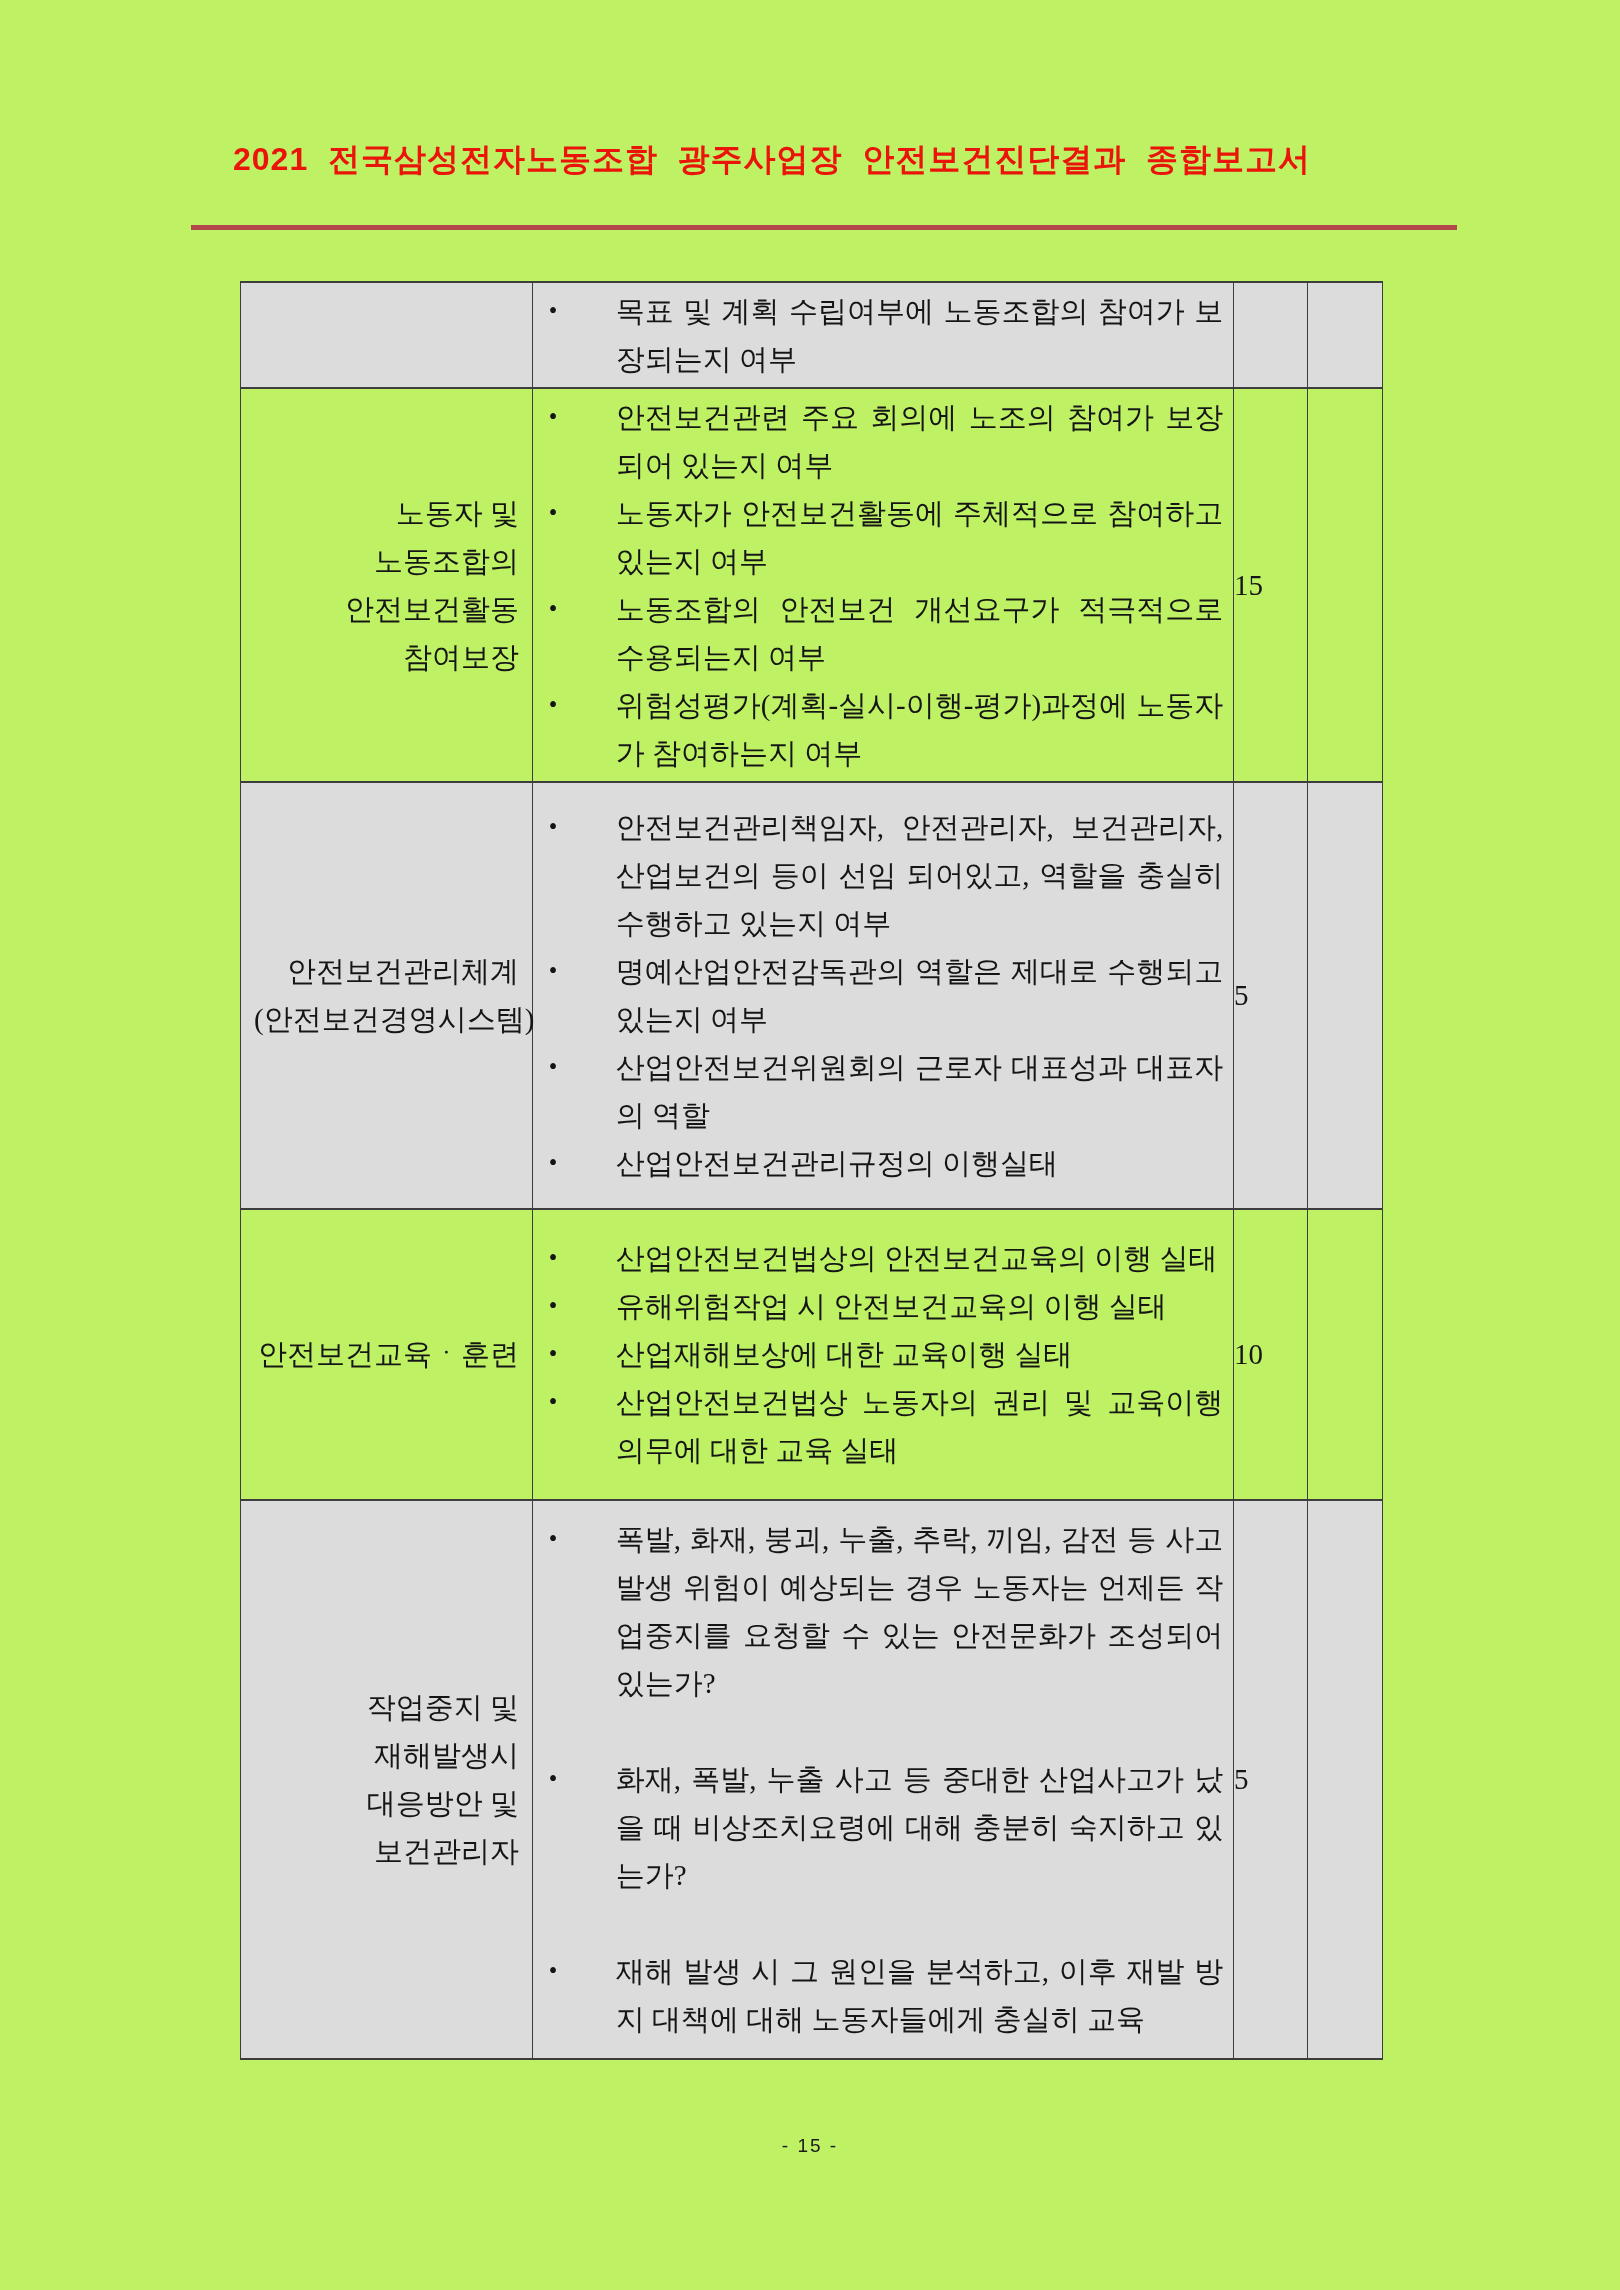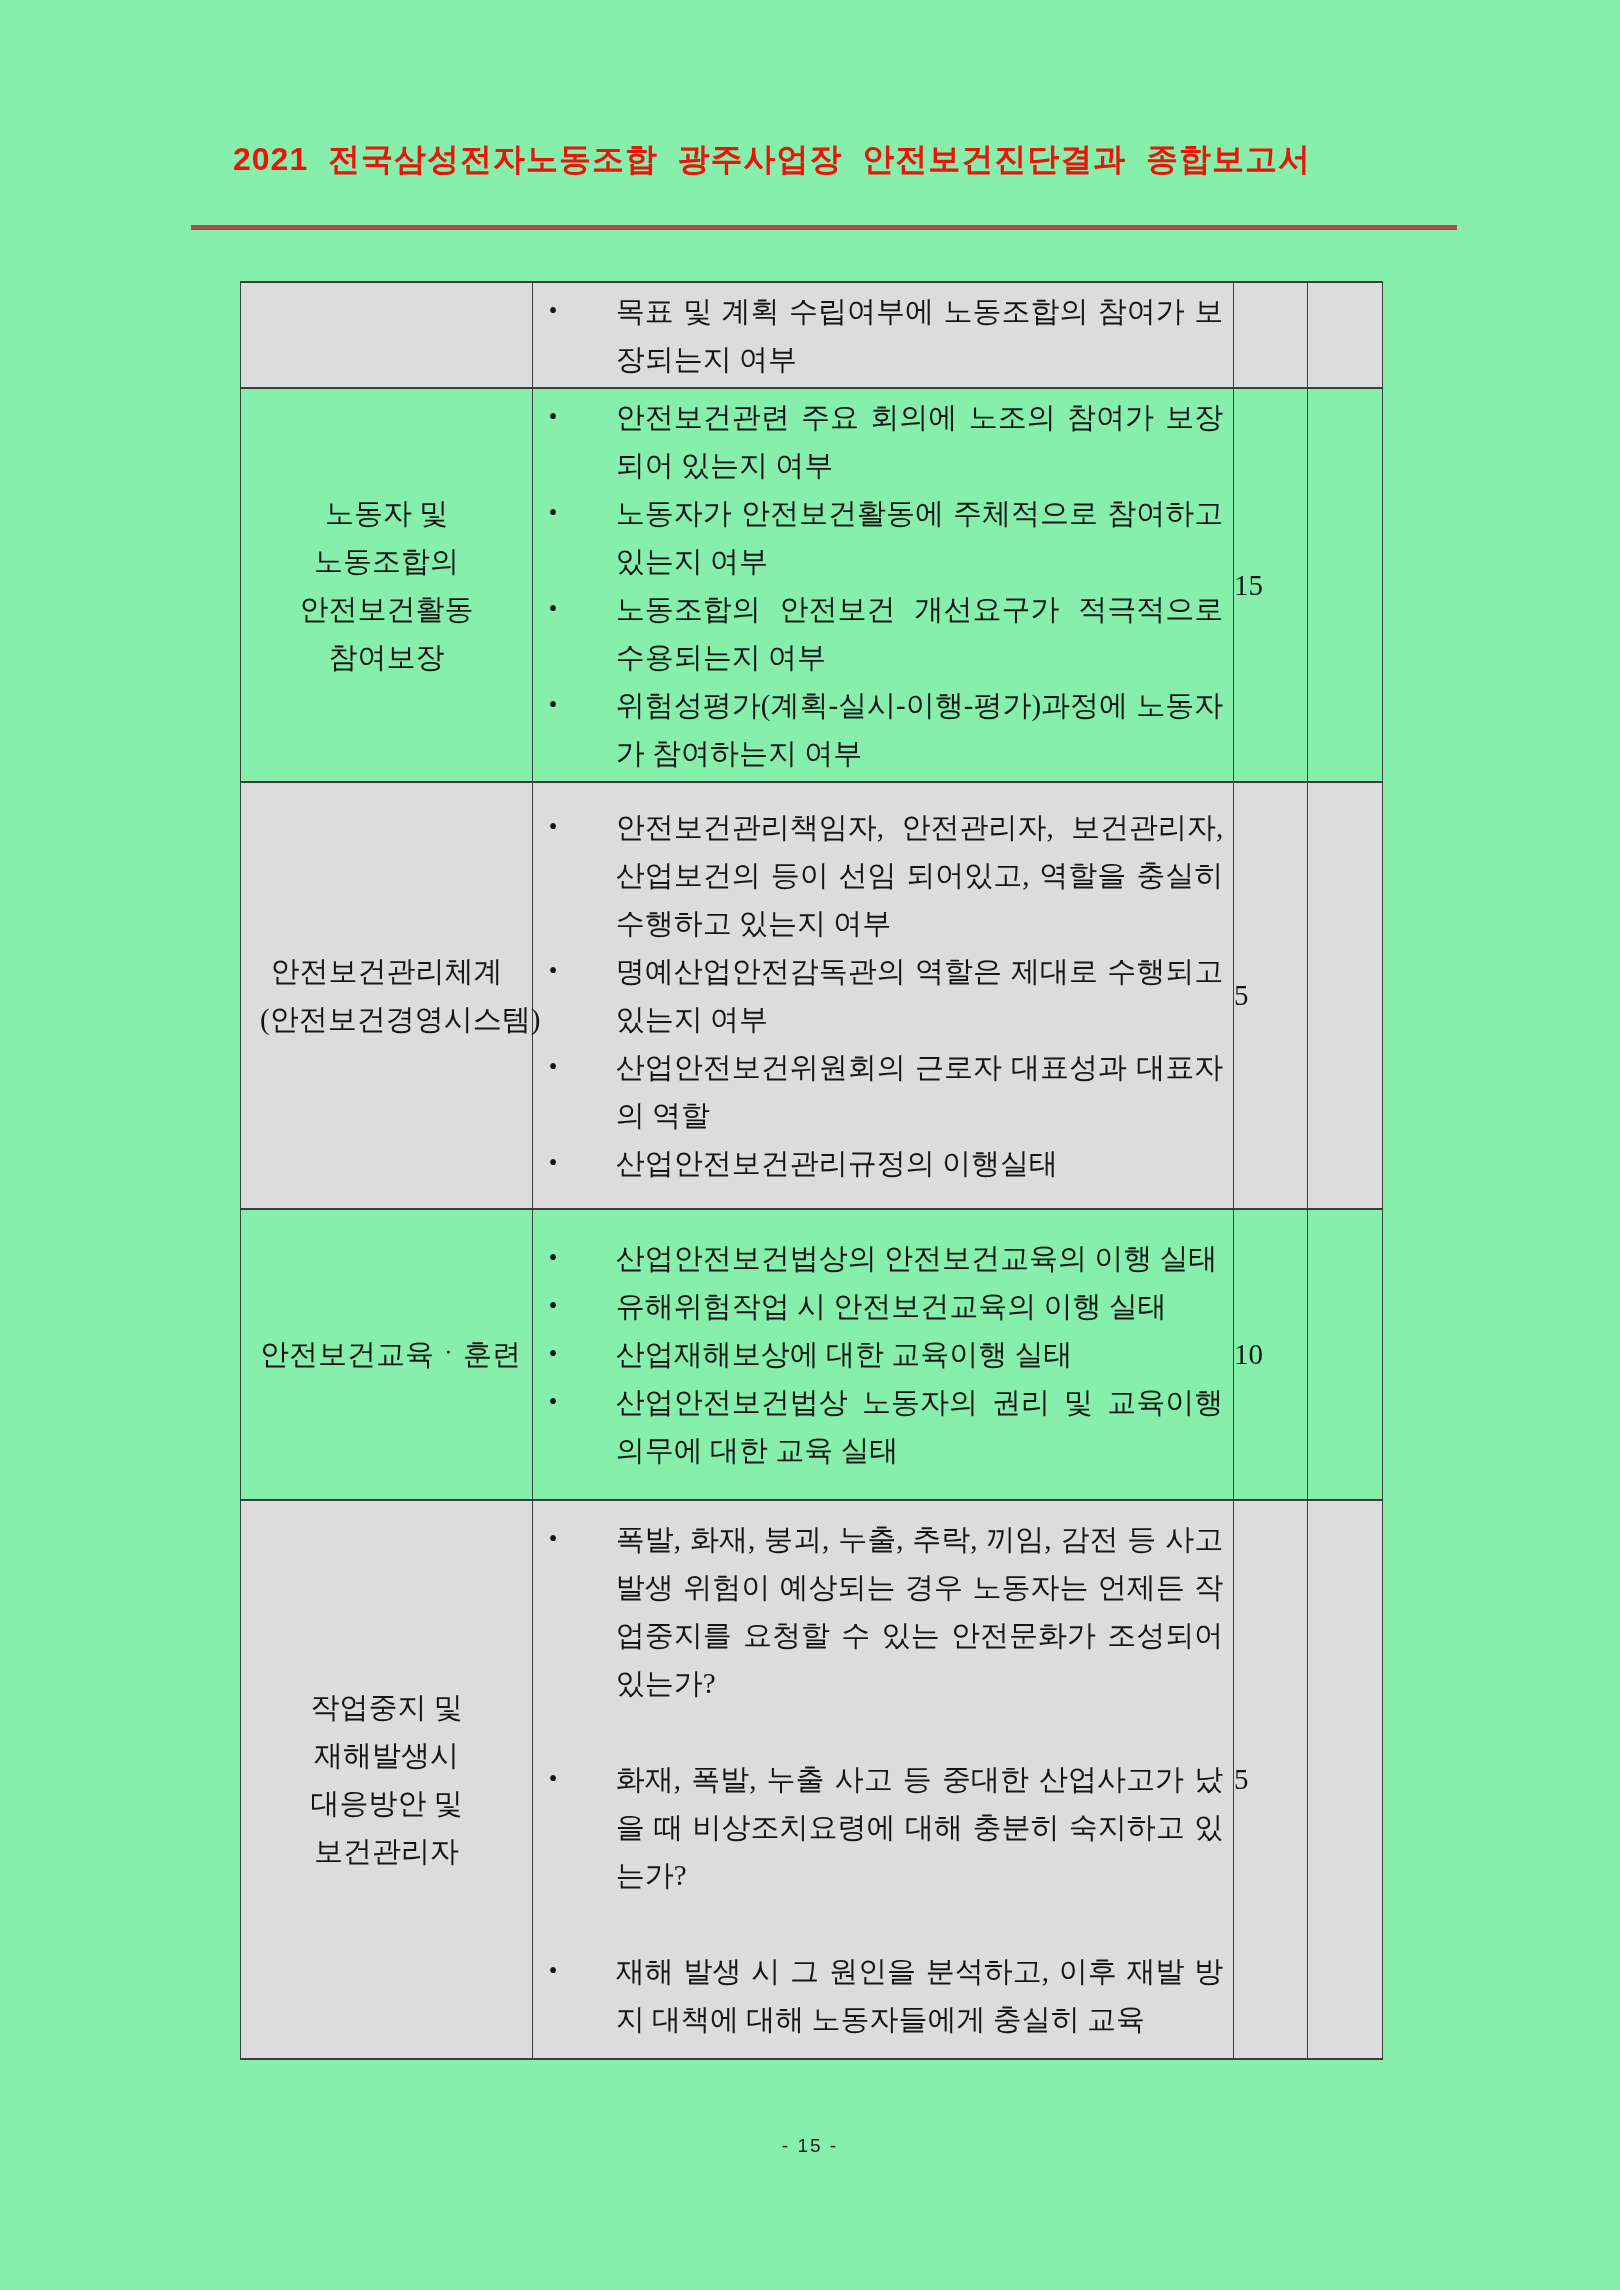--- a/index.html
+++ b/index.html
@@ -1,20 +1,20 @@
 <!DOCTYPE html>
 <html><head>
 <meta charset="utf-8">
 <style>
   * { margin:0; padding:0; box-sizing:border-box; }
   html,body { background:#ffffff; }
   .page {
     position:relative;
     width:1620px; height:2291px;
-    background:#86efac;
+    background:#bef264;
     font-family:"Liberation Serif","DejaVu Serif",serif;
     color:#151515;
     overflow:hidden;
   }
   .doc-title {
     position:absolute; left:233px; top:138px;
     font-family:"Liberation Sans","DejaVu Sans",sans-serif;
     font-weight:bold; font-size:32px; letter-spacing:1px; word-spacing:9.8px;
     color:#ea140a; white-space:nowrap;
   }
@@ -31,21 +31,21 @@
     border-top-width:2px; border-bottom-width:2px;
     vertical-align:middle;
     font-size:29px; line-height:48px;
   }
   tr.shaded td { background:#dcdcdc; }
   tr.r0 td { height:98px; }
   tr.r1 td { height:392px; }
   tr.r2 td { height:427px; }
   tr.r3 td { height:291px; }
   tr.r4 td { height:559px; }
-  td.cat { text-align:center; padding:0 19px; }
+  td.cat { text-align:right; padding:0 13px; }
   .cat-line { line-height:48px; white-space:nowrap; }
   td.items { padding:3.9px 9.8px 3.9px 11.8px; }
   ul.blist { list-style:none; }
   ul.blist li {
     position:relative; padding-left:71px;
     text-align:justify;
   }
   ul.blist li .bullet {
     position:absolute; left:3.9px; top:0;
     font-size:24.5px; line-height:48px;

